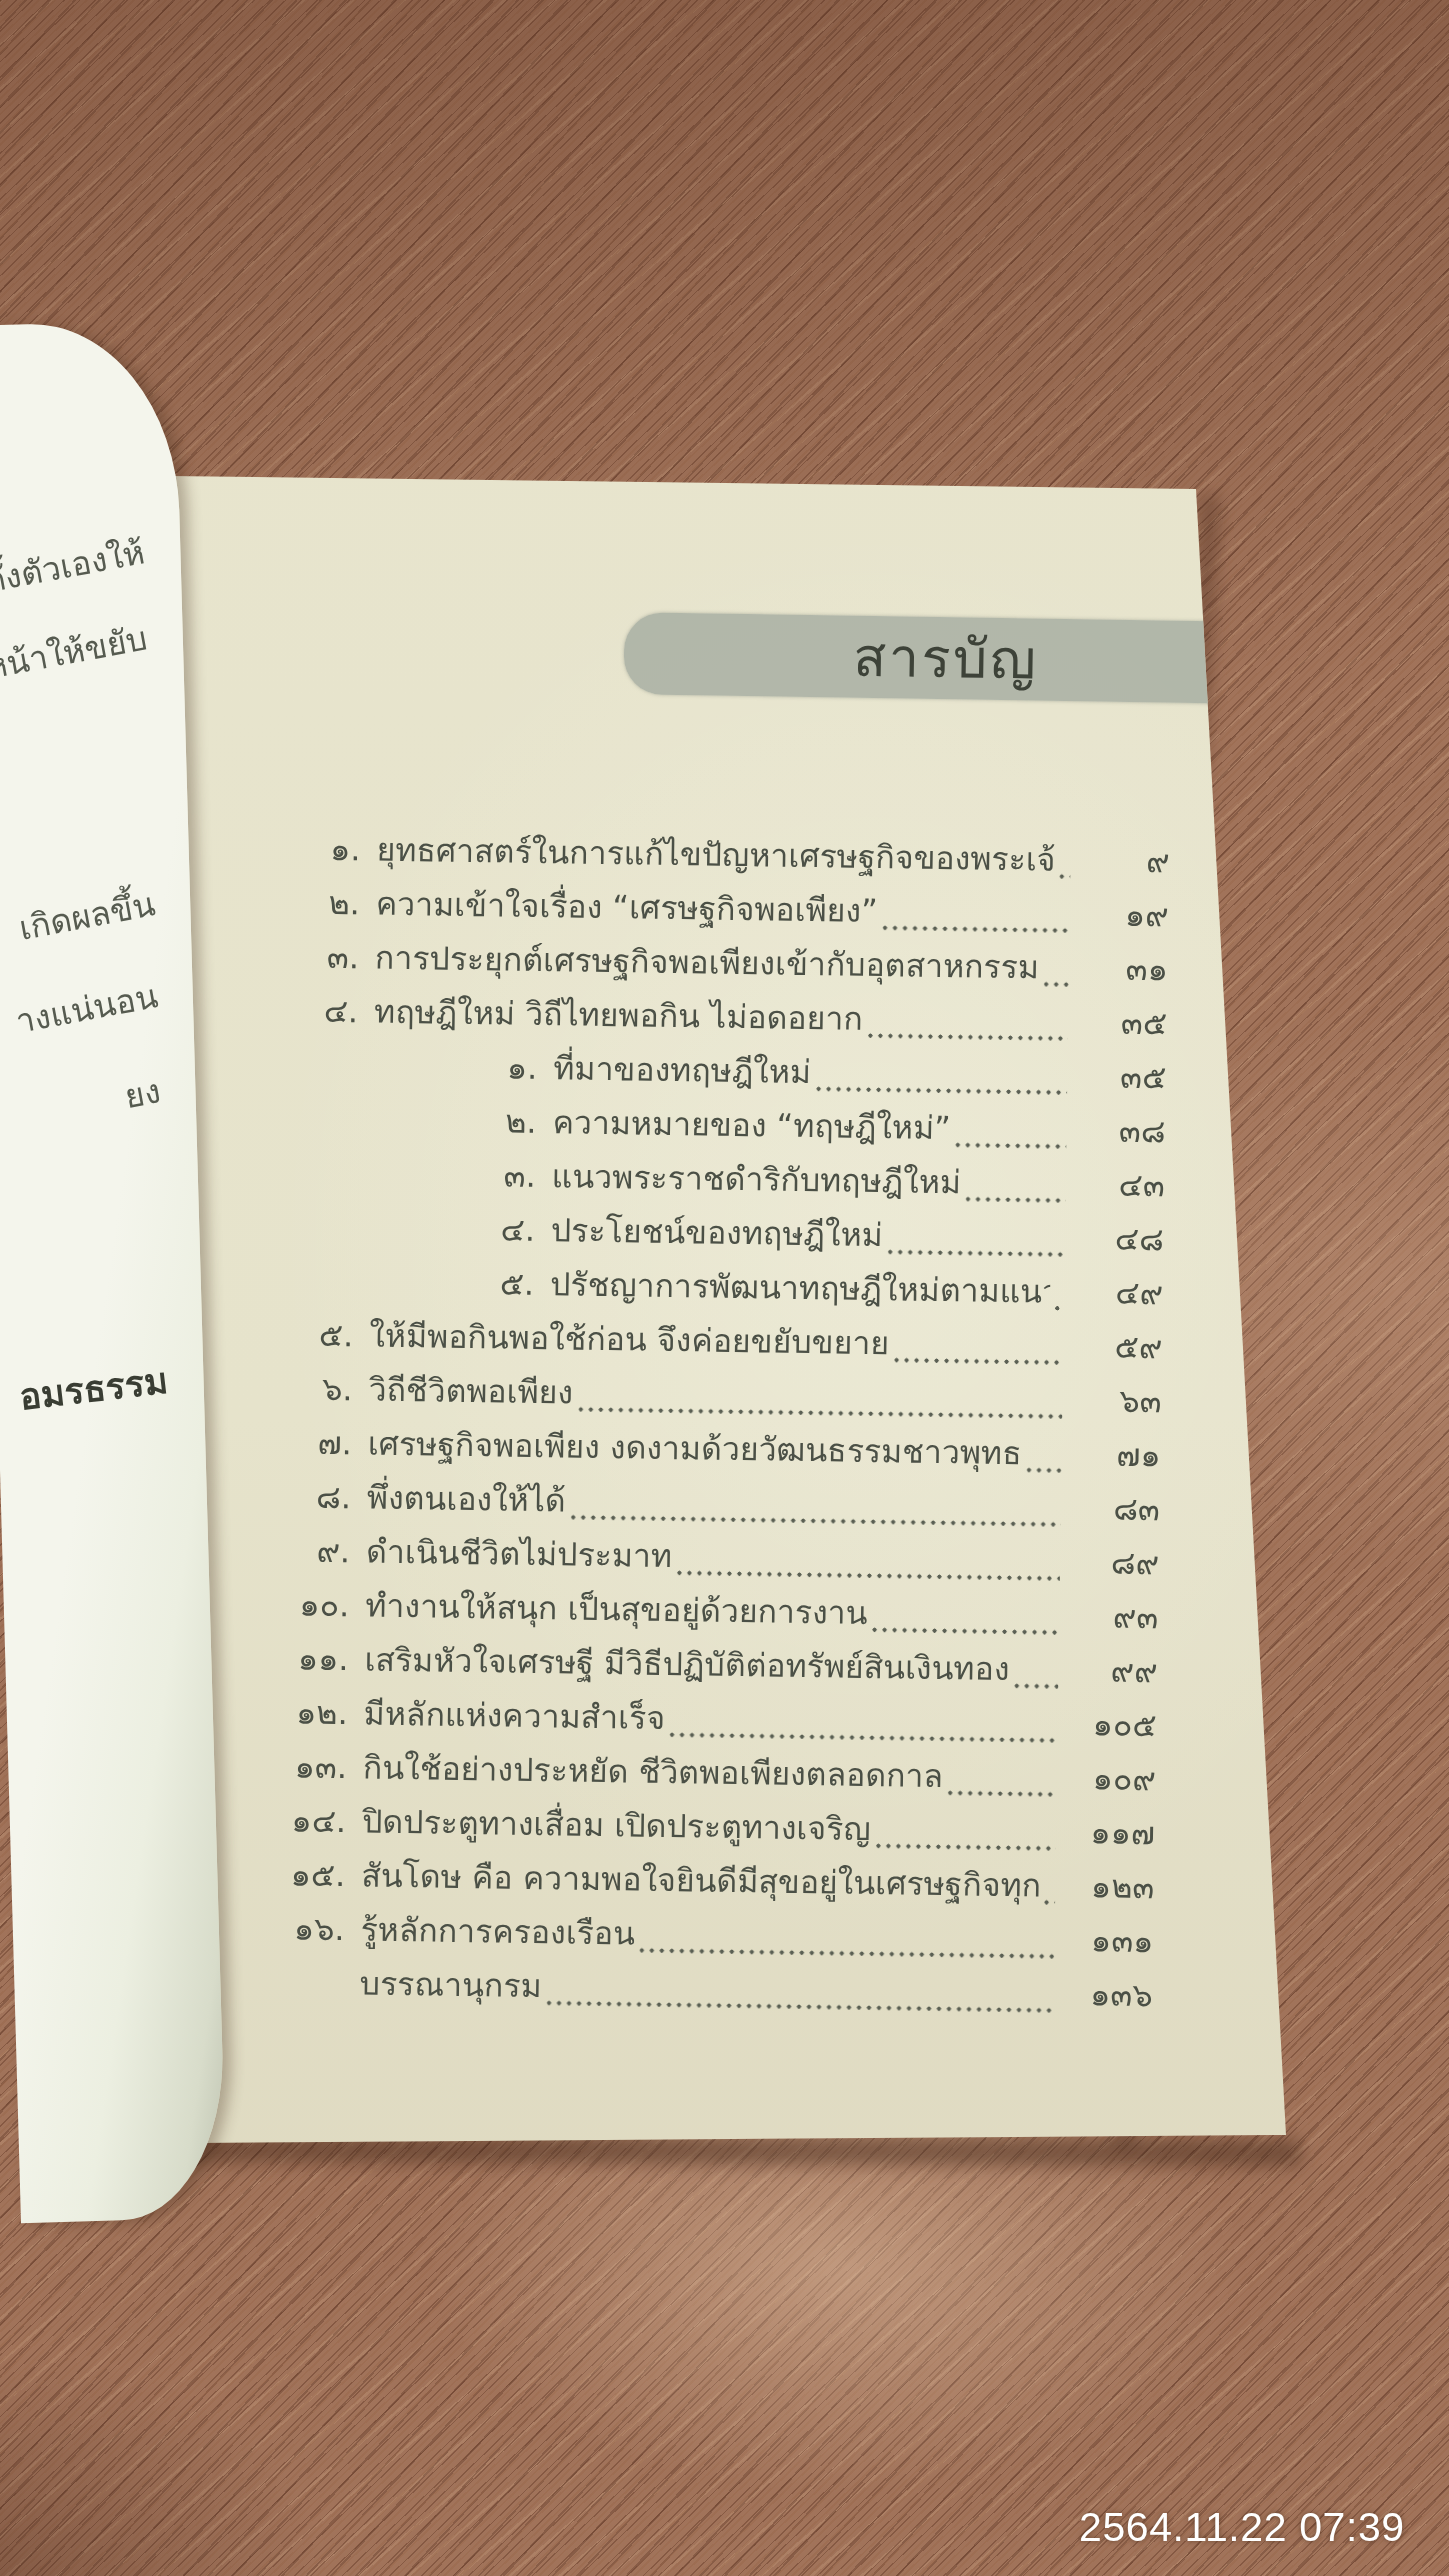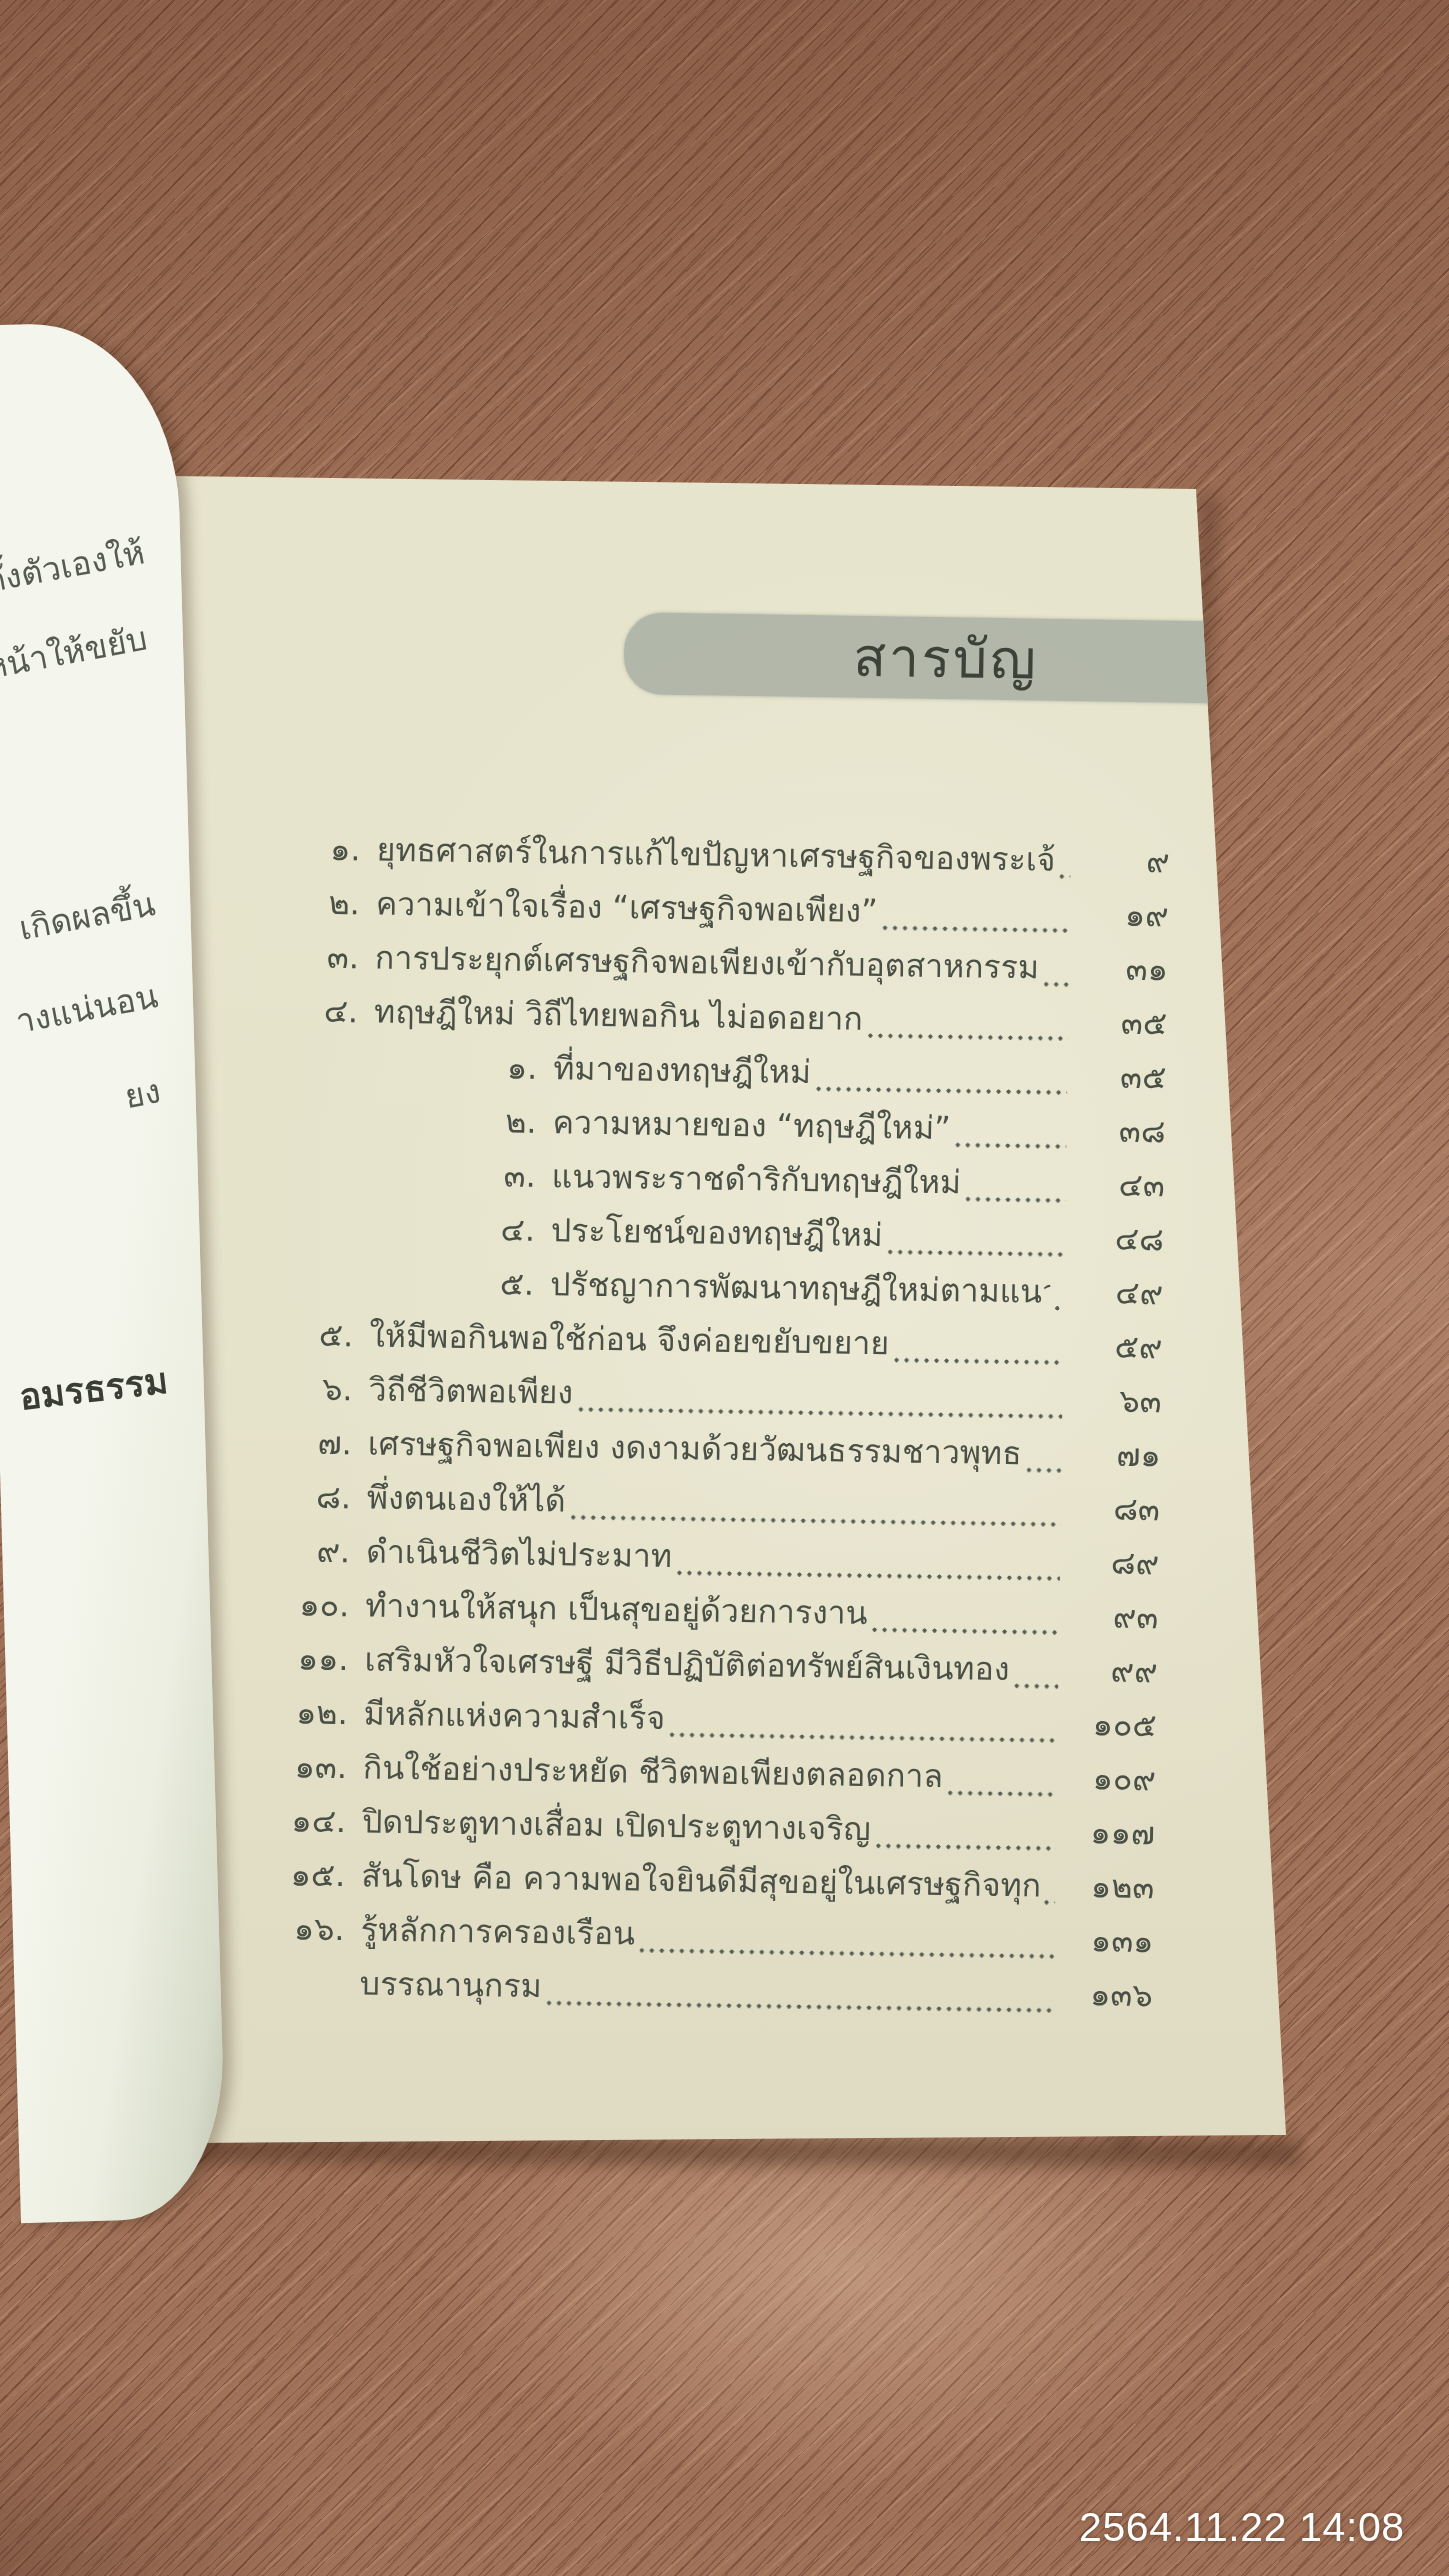--- a/index.html
+++ b/index.html
@@ -242,16 +242,16 @@
 
   <div class="left-page" id="left-page">
       <div class="frag" style="top: 204px;">ตั้งตัวเองให้</div>
       <div class="frag" style="top: 290px;">หน้าให้ขยับ</div>
       <div class="frag" style="top: 556px;">เกิดผลขึ้น</div>
       <div class="frag" style="top: 648px;">างแน่นอน</div>
       <div class="frag" style="top: 743px;">ยง</div>
       <div class="frag bold" style="top: 1031px;">อมรธรรม</div>
     </div>
 
-  <div class="timestamp">2564.11.22 14:08</div>
+  <div class="timestamp">2564.11.22 07:39</div>
 
 </div>
 
 
 </body></html>

